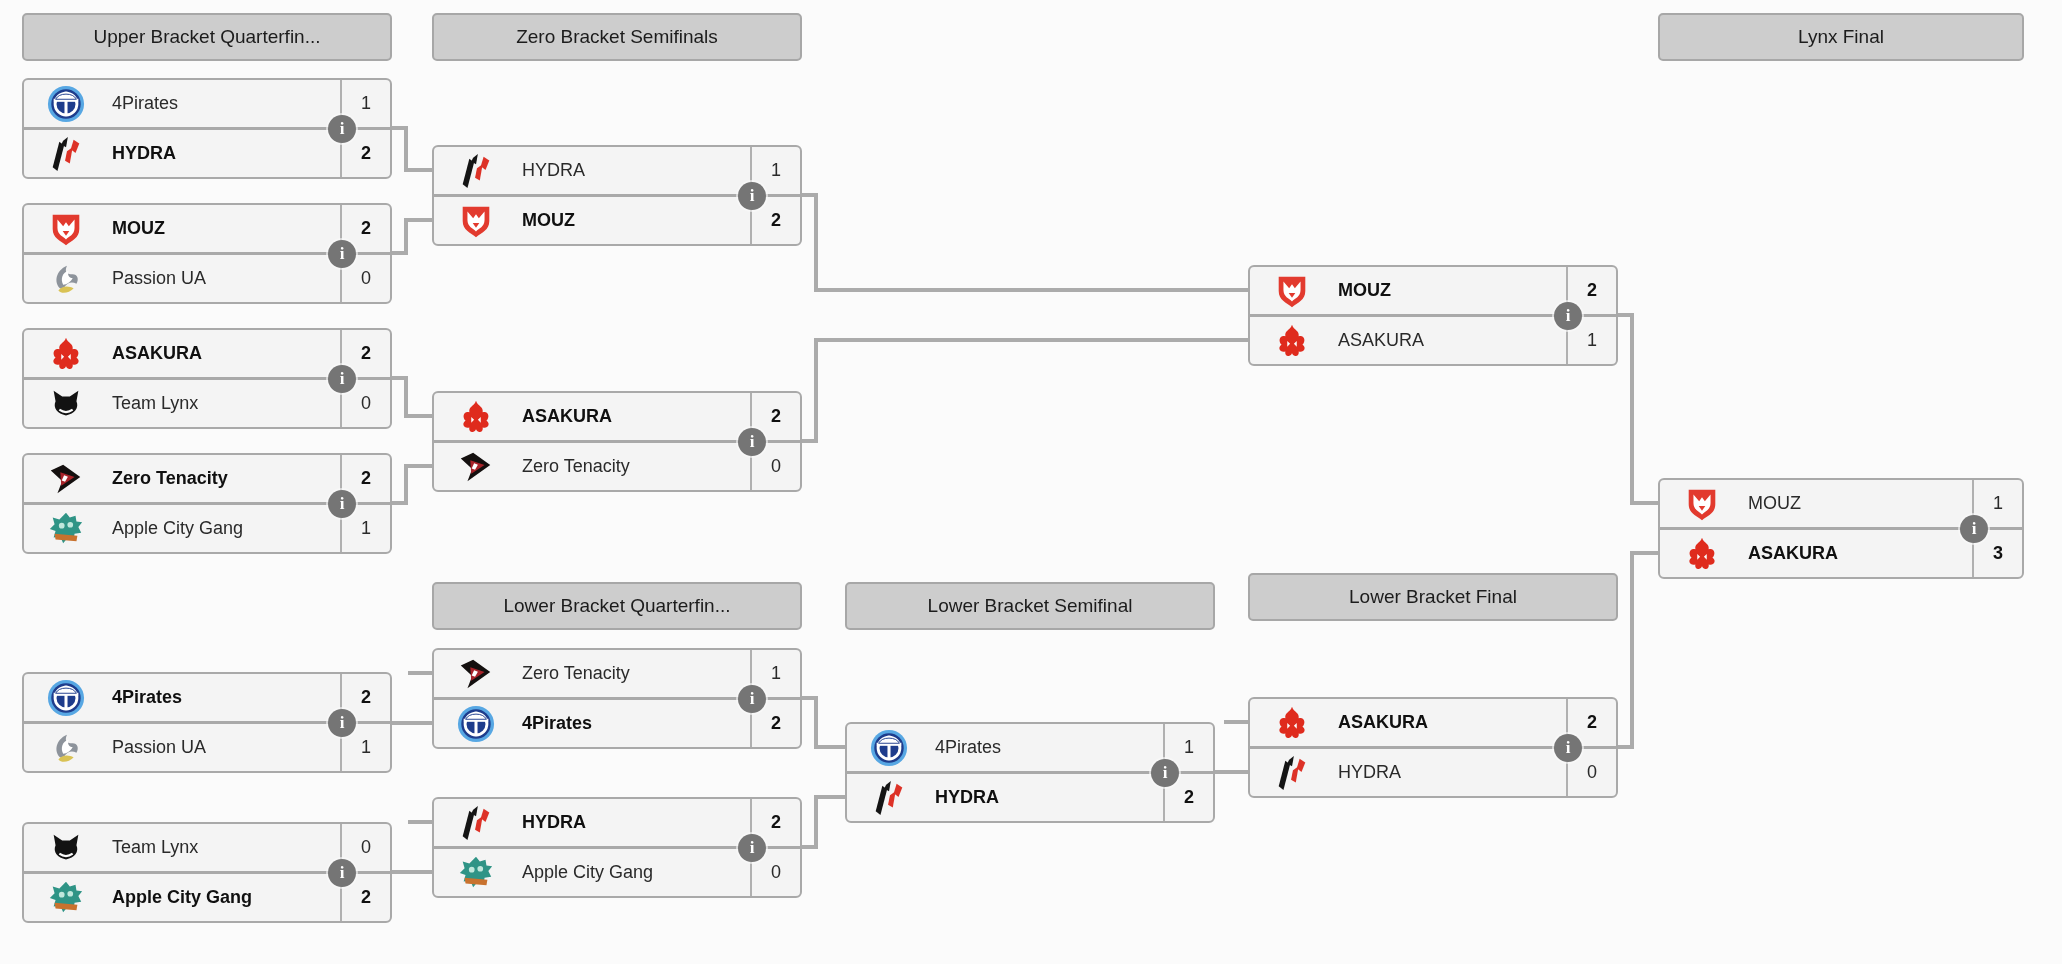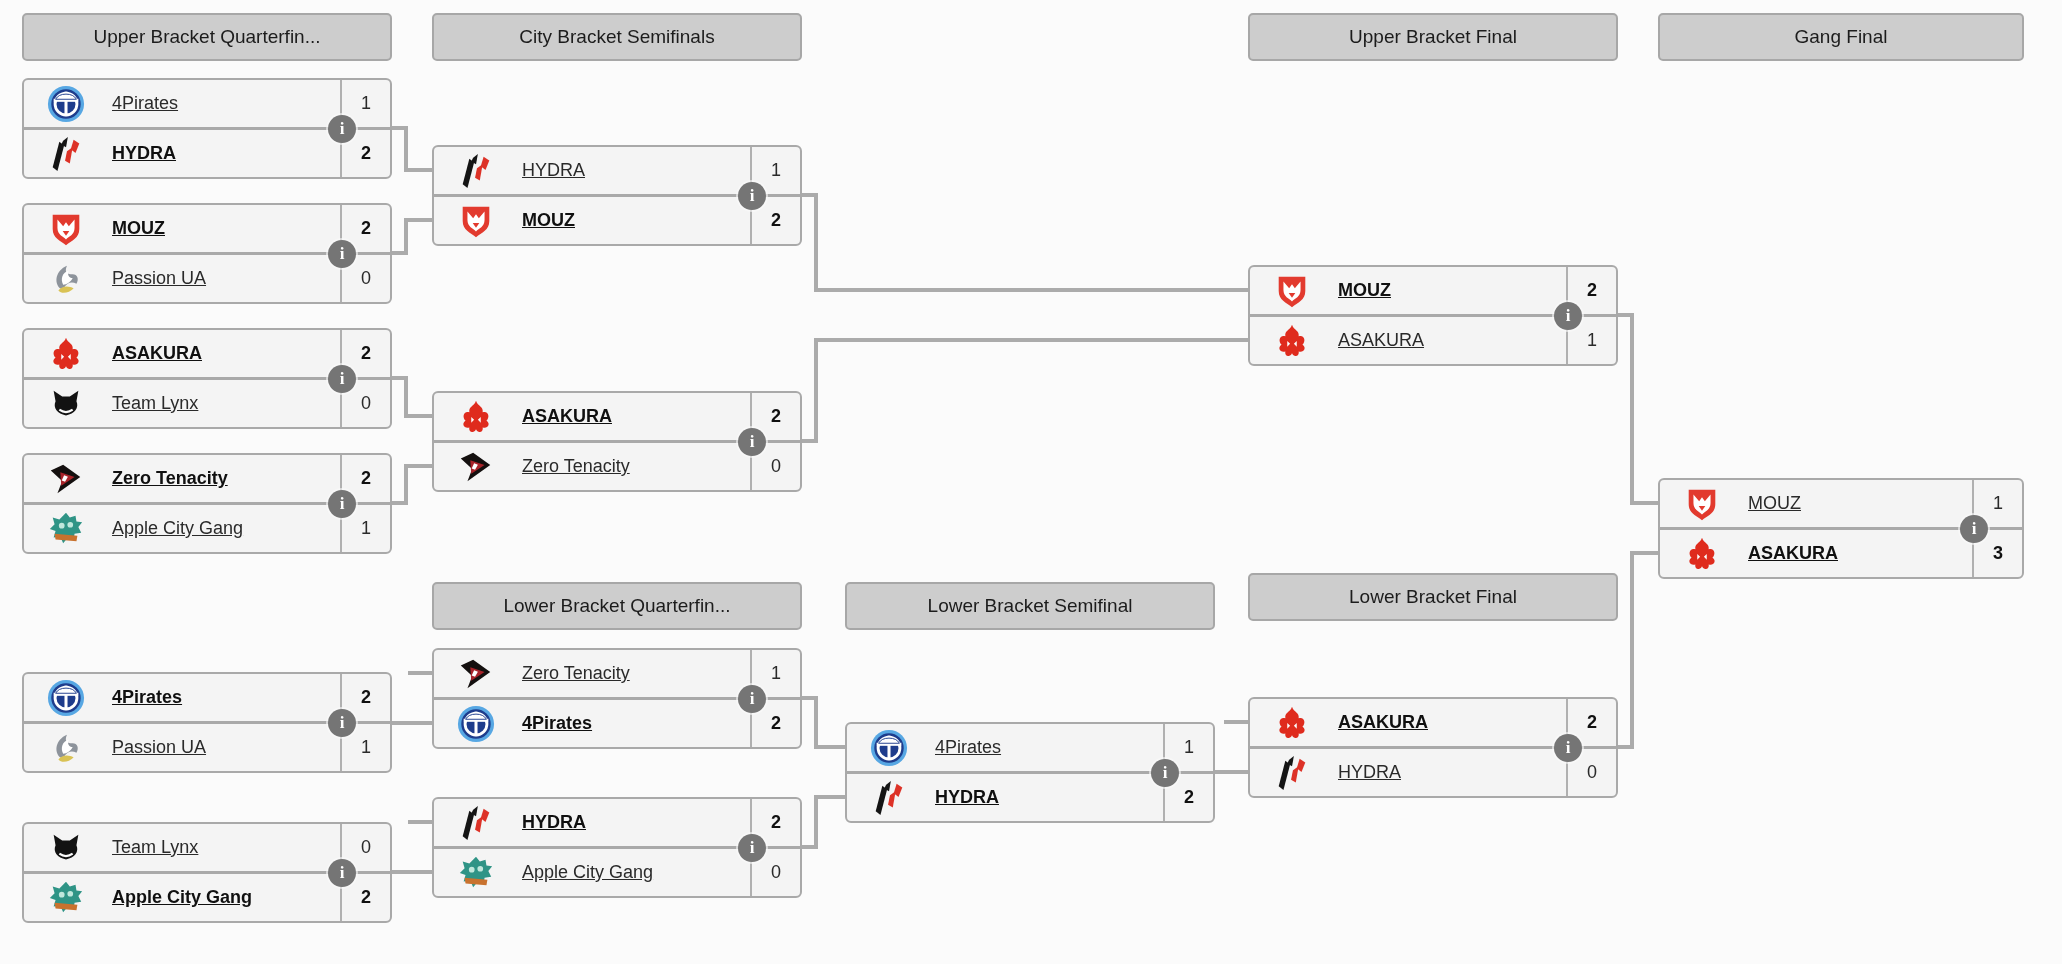--- a/index.html
+++ b/index.html
@@ -7,21 +7,21 @@
   .bracket{position:relative;width:2062px;height:964px;background:#fbfbfb;overflow:hidden;padding-left:34px;}
   .hdr{position:absolute;width:370px;height:48px;background:#cdcdcd;border:2px solid #a7a7a7;
        border-radius:5px;box-sizing:border-box;display:flex;align-items:center;justify-content:center;
        font-size:19px;color:#1c1c1c;white-space:nowrap;overflow:hidden;}
   .match{position:absolute;width:370px;background:#f4f4f4;border:2px solid #a9a9a9;border-radius:6px;
          box-sizing:border-box;}
   .row{display:flex;align-items:center;height:47px;position:relative;}
   .row.bottom{border-top:3px solid #a9a9a9;}
   .logo{width:38px;height:38px;margin-left:23px;flex:none;}
   .logo svg{width:38px;height:38px;display:block;}
-  .name{margin-left:27px;font-size:18px;color:#2a2a2a;flex:1;white-space:nowrap;overflow:hidden;text-decoration:underline;}
+  .name{margin-left:27px;font-size:18px;color:#2a2a2a;flex:1;white-space:nowrap;overflow:hidden;}
   .score{width:48px;align-self:stretch;border-left:2px solid #b0b0b0;display:flex;align-items:center;
          justify-content:center;font-size:18px;color:#2a2a2a;flex:none;}
   .row.winner .name,.row.winner .score{font-weight:700;color:#101010;}
   .info{position:absolute;right:34px;top:50%;margin-top:-14px;width:28px;height:28px;border-radius:50%;
         background:#757575;color:#fff;display:flex;align-items:center;justify-content:center;
         font:700 17px "Liberation Serif","DejaVu Serif",serif;z-index:2;box-shadow:0 0 0 2px rgba(250,250,250,.6);}
   .seg{position:absolute;background:#ababab;}
   .defs{position:absolute;width:0;height:0;overflow:hidden;}
 </style>
 </head>
@@ -71,23 +71,22 @@
       <circle cx="15.5" cy="16.5" r="3" fill="#bfe7dc"></circle>
       <circle cx="24.5" cy="15.5" r="3" fill="#bfe7dc"></circle>
       <path d="M8 25 L32 27 L31 33 L9 31 Z" fill="#c8722e"></path>
     </symbol>
   </defs>
 </svg>
 
 <div class="bracket">
 
   <div class="hdr" style="left:22px;top:13px">Upper Bracket Quarterfin...</div>
-  <div class="hdr" style="left:432px;top:13px">City Bracket Semifinals</div>
-  <div class="hdr" style="left:1248px;top:13px">Upper Bracket Final</div>
-  <div class="hdr" style="left:1658px;top:13px;width:366px">Gang Final</div>
+  <div class="hdr" style="left:432px;top:13px">Zero Bracket Semifinals</div>
+  <div class="hdr" style="left:1658px;top:13px;width:366px">Lynx Final</div>
   <div class="hdr" style="left:845px;top:582px">Lower Bracket Semifinal</div>
   <div class="hdr" style="left:432px;top:582px">Lower Bracket Quarterfin...</div>
   <div class="hdr" style="left:1248px;top:573px">Lower Bracket Final</div>
 
   <div class="seg" style="left:392px;top:126px;width:16px;height:4px"></div>
   <div class="seg" style="left:404px;top:126px;width:4px;height:46px"></div>
   <div class="seg" style="left:404px;top:168px;width:28px;height:4px"></div>
   <div class="seg" style="left:392px;top:251px;width:16px;height:4px"></div>
   <div class="seg" style="left:404px;top:218px;width:4px;height:37px"></div>
   <div class="seg" style="left:404px;top:218px;width:28px;height:4px"></div>

